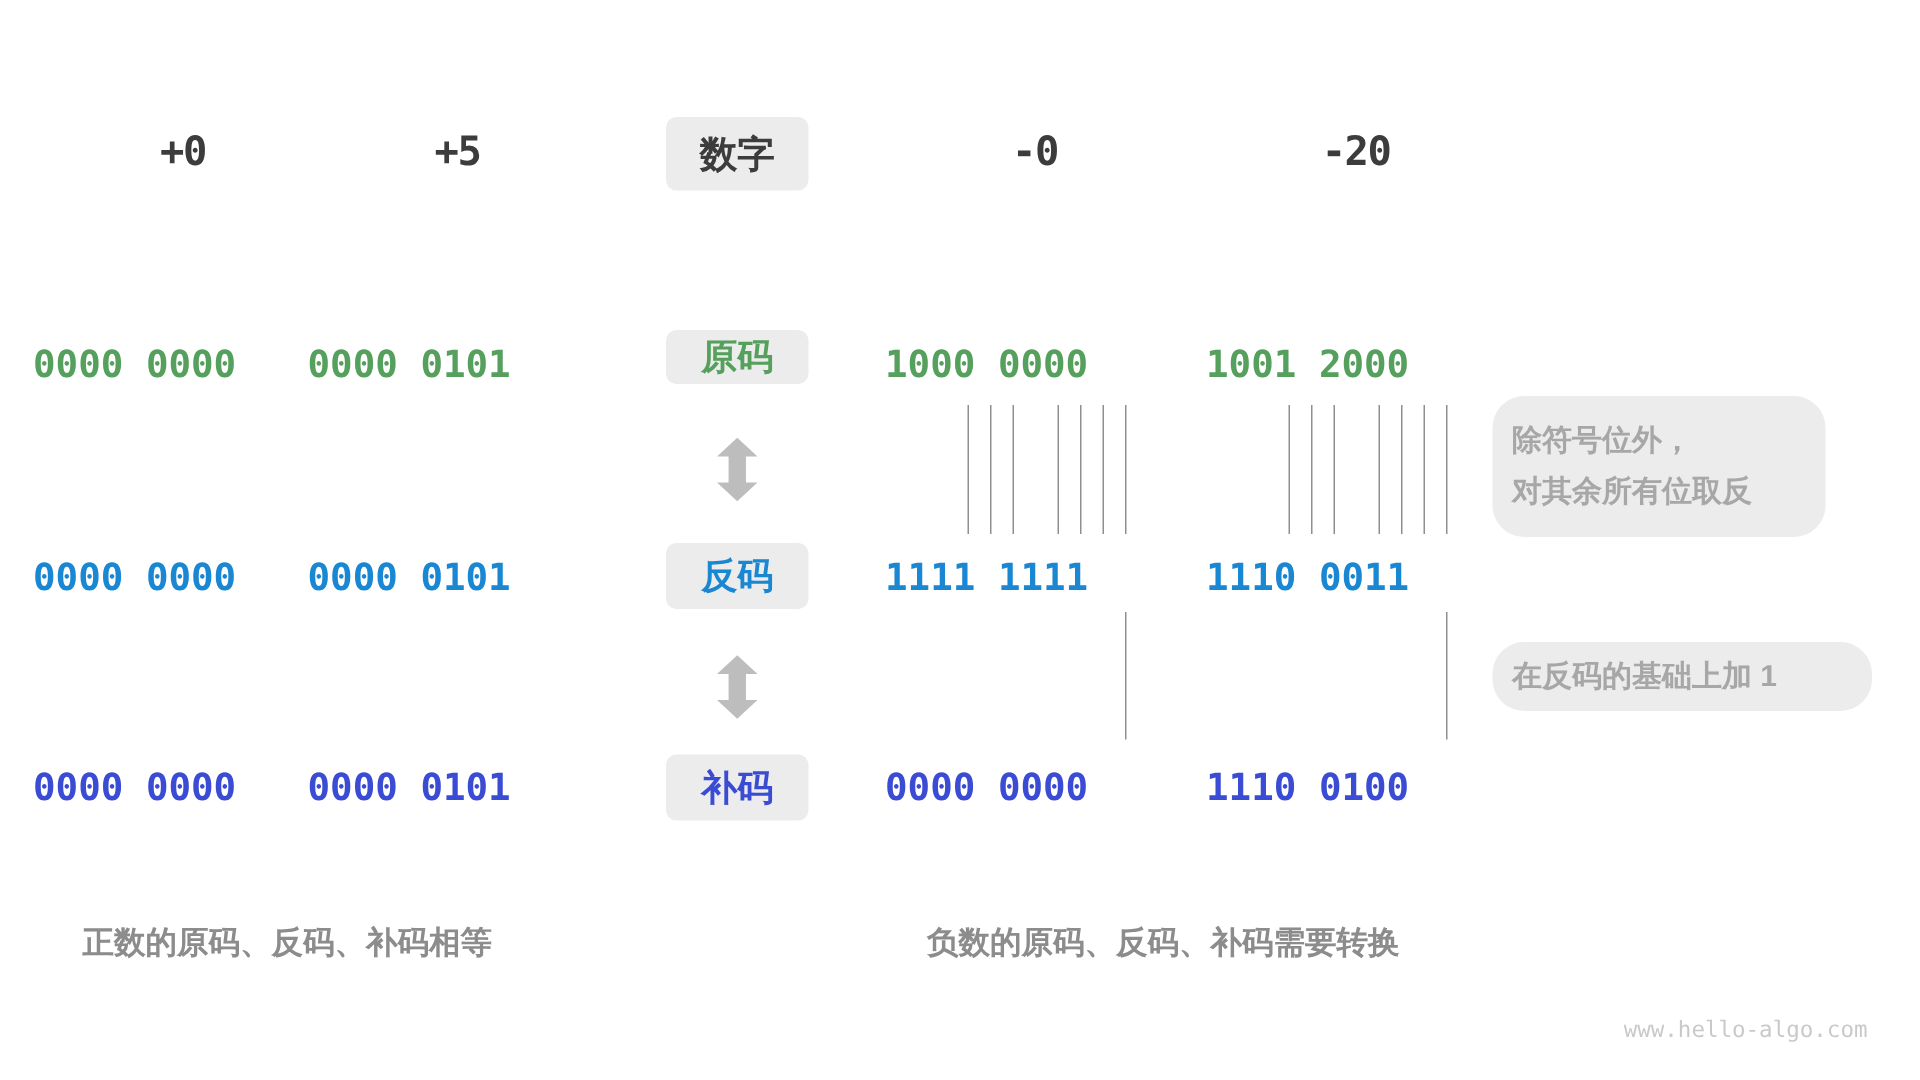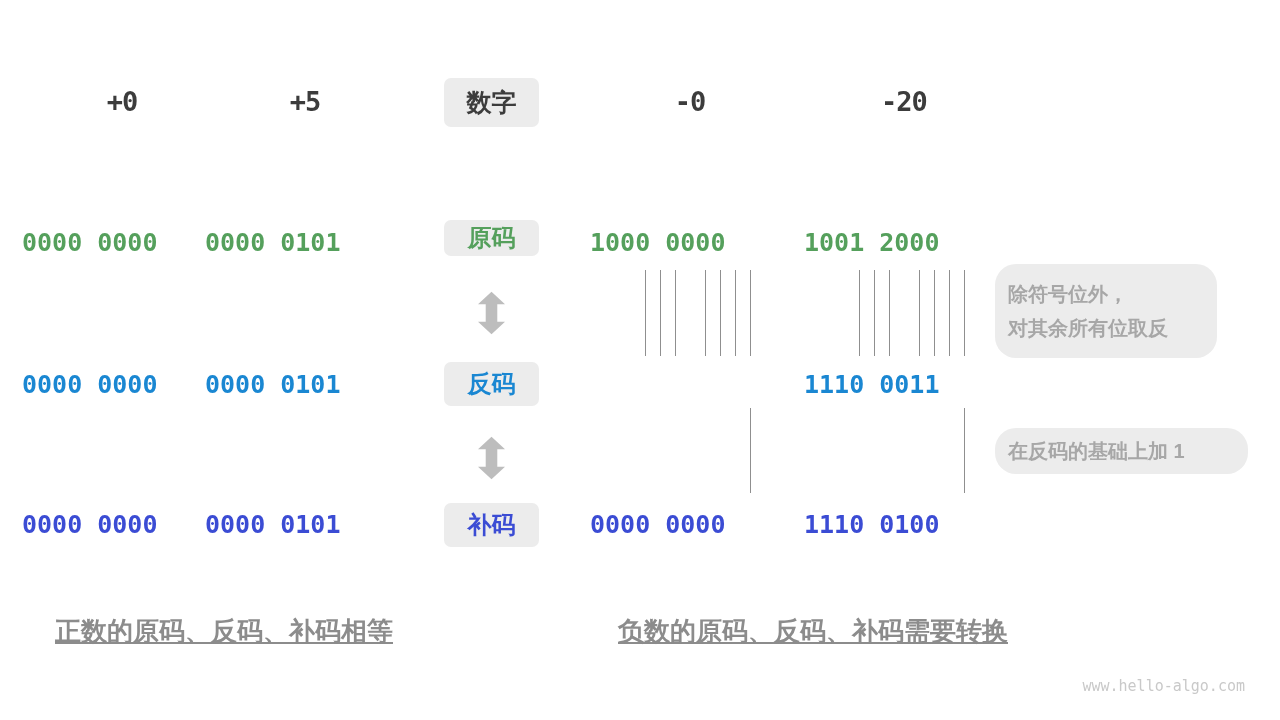--- a/index.html
+++ b/index.html
@@ -100,23 +100,22 @@
     width: 253px; height: 46px;
     line-height: 46px;
     padding-left: 13px;
   }
 
   
   .caption {
     position: absolute;
     top: 614px;
     font-weight: 700;
-    font-size: 26px;
+    font-size: 21px;
     color: var(--caption, #8c8c8c);
-    text-decoration: underline;
   }
   .caption.positive { left: 55px; }
   .caption.negative { left: 618px; }
 
   
   .watermark {
     position: absolute;
     right: 35px;
     top: 677px;
     font-family: "DejaVu Sans Mono", monospace;
@@ -137,20 +136,21 @@
 
   <div class="bin r1 c1">0000 0000</div>
   <div class="bin r1 c2">0000 0101</div>
   <div class="badge r1">原码</div>
   <div class="bin r1 c3">1000 0000</div>
   <div class="bin r1 c4">1001 2000</div>
 
   <div class="bin r2 c1">0000 0000</div>
   <div class="bin r2 c2">0000 0101</div>
   <div class="badge r2">反码</div>
+  <div class="bin r2 c3">1111 1111</div>
   <div class="bin r2 c4">1110 0011</div>
 
   <div class="bin r3 c1">0000 0000</div>
   <div class="bin r3 c2">0000 0101</div>
   <div class="badge r3">补码</div>
   <div class="bin r3 c3">0000 0000</div>
   <div class="bin r3 c4">1110 0100</div>
 
   <div class="swap-arrow a1">
     <svg viewBox="0 0 28 44">

